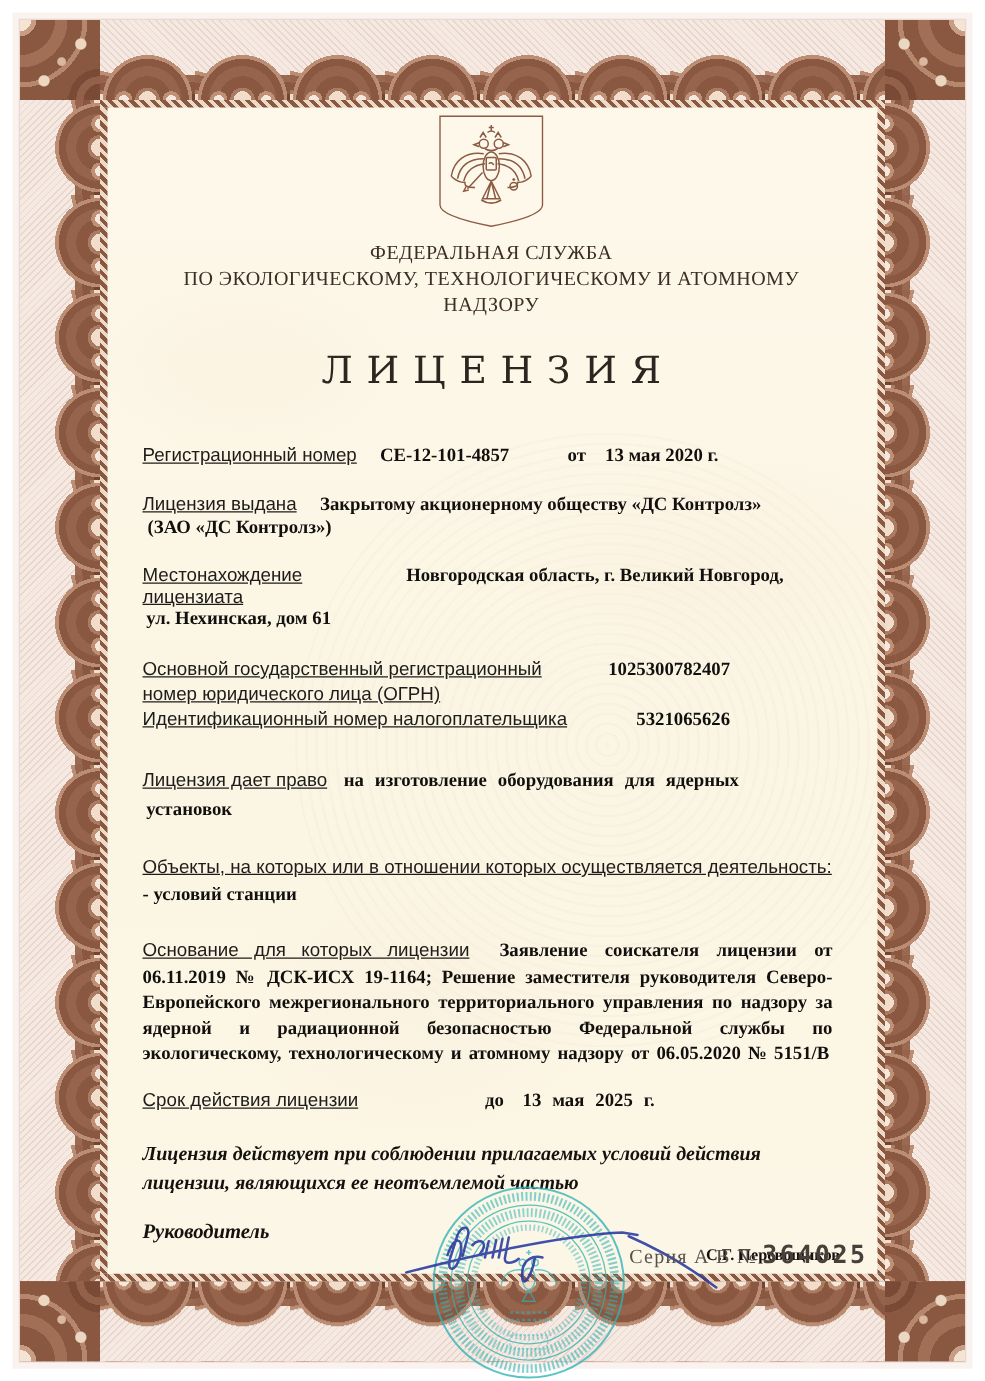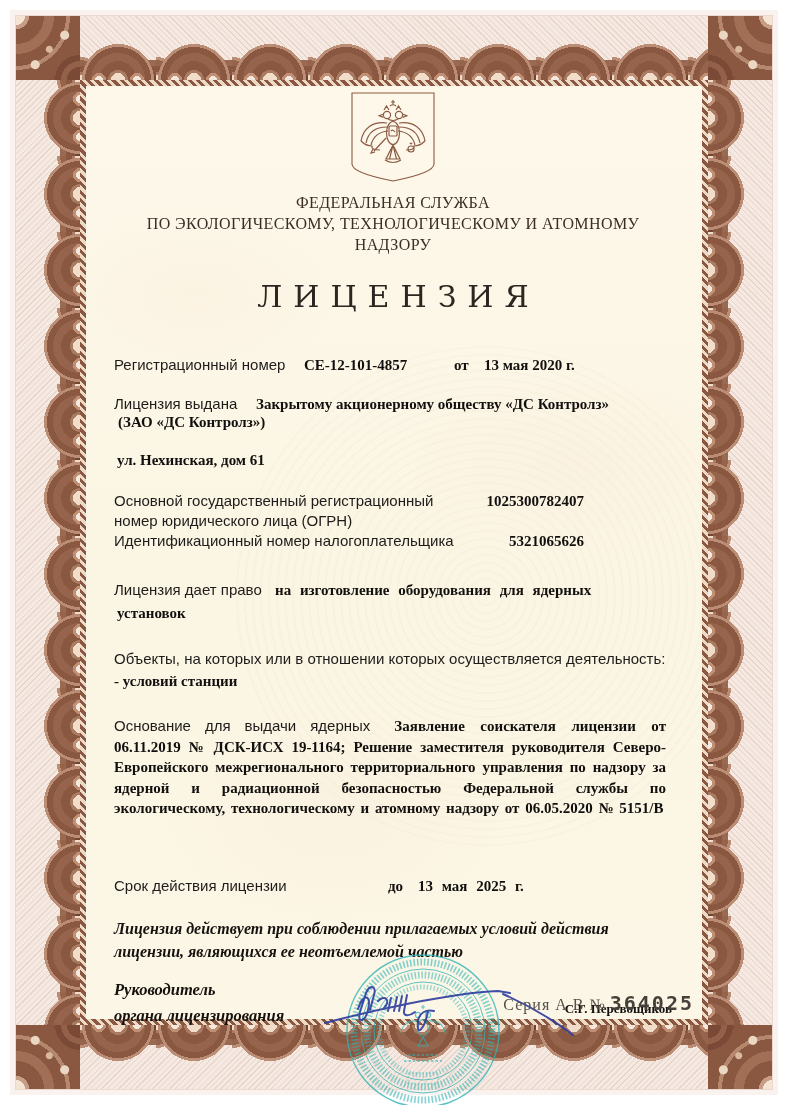--- a/index.html
+++ b/index.html
@@ -62,21 +62,21 @@
   .watermark{position:absolute;left:150px;top:260px;width:500px;height:500px;border-radius:50%;
     background:repeating-radial-gradient(circle at center, rgba(195,145,120,.10) 0 2px, rgba(0,0,0,0) 2px 8px);
     opacity:.38;pointer-events:none;}
   .mottle{position:absolute;inset:0;pointer-events:none;
     background:
       radial-gradient(ellipse 200px 120px at 18% 22%, rgba(235,185,160,.07), rgba(0,0,0,0) 70%),
       radial-gradient(ellipse 260px 140px at 80% 40%, rgba(235,185,160,.06), rgba(0,0,0,0) 70%),
       radial-gradient(ellipse 240px 160px at 40% 78%, rgba(235,185,160,.06), rgba(0,0,0,0) 70%);}
   .inner{position:relative;height:100%;box-sizing:border-box;padding:4px 30px 0 28px;}
   
-  .lbl{font-family:"Liberation Sans",sans-serif;font-size:15px;color:#1e1c1a;}
+  .lbl{font-family:"Liberation Sans",sans-serif;font-size:15px;color:#1e1c1a;text-decoration:underline;}
   .val{font-family:"Liberation Serif",serif;font-weight:700;font-size:15px;color:#12100e;}
   .emblem-wrap{width:92px;height:94px;margin:0 auto;}
   .authority{margin-top:8px;text-align:center;font-family:"Liberation Serif",serif;
     font-size:16px;line-height:21px;letter-spacing:.4px;color:#3c2e27;}
   .title{margin-top:24px;text-align:center;font-family:"DejaVu Serif",serif;
     font-size:30px;font-weight:500;letter-spacing:11px;text-indent:11px;color:#2c2520;}
   .row{display:flex;align-items:baseline;}
   .row-reg{margin-top:42px;}
   .row-reg .w1{width:190px;flex:none;}
   .row-reg .w2{width:150px;flex:none;}
@@ -92,21 +92,21 @@
     column-gap:8px;line-height:20px;}
   .ogrn-grid .val{text-align:right;}
   .row-scope{margin-top:28px;line-height:22px;}
   .row-scope .w1{width:161px;flex:none;}
   .ws{word-spacing:5px;}
   .row-objects{margin-top:24px;line-height:22px;}
   .row-basis{margin-top:24px;width:552px;line-height:20.5px;text-align:justify;}
   .row-basis .lbl{margin-right:24px;}
   .row-basis .val{font-size:15px;word-spacing:2px;}
   .row-validity{margin-top:18px;}
-  .row-validity .w1{width:274px;flex:none;margin-top:40px;}
+  .row-validity .w1{width:274px;flex:none;}
   .row-validity .w3{width:30px;flex:none;}
   .lower{position:relative;margin-top:22px;}
   .note{text-align:left;font-family:"Liberation Serif",serif;font-style:italic;
     font-weight:700;font-size:16px;line-height:23px;color:#15110e;}
   .sig-row{display:flex;margin-top:14px;position:relative;}
   .roles{font-family:"Liberation Serif",serif;font-style:italic;font-weight:700;
     font-size:16.5px;line-height:26px;color:#15110e;}
   .sig-name{margin-left:auto;margin-top:24px;font-family:"Liberation Serif",serif;
     font-weight:700;font-size:13px;color:#12100e;white-space:nowrap;}
   .seal-overlay{position:absolute;left:186px;top:10px;width:320px;height:210px;pointer-events:none;}
@@ -176,20 +176,24 @@
 
       <div class="row-issued">
         <div class="row">
           <span class="lbl w1">Лицензия  выдана</span>
           <span class="val">Закрытому акционерному обществу «ДС Контролз»</span>
         </div>
         <div class="line2 ind4 val">(ЗАО «ДС Контролз»)</div>
       </div>
 
       <div class="row-loc">
+        <div class="row">
+          <span class="lbl w1">Местонахождение лицензиата</span>
+          <span class="val">Новгородская область, г. Великий Новгород,</span>
+        </div>
         <div class="line2 ind3 val">ул. Нехинская, дом 61</div>
       </div>
 
       <div class="ogrn-grid">
         <span class="lbl">Основной государственный регистрационный</span>
         <span class="val">1025300782407</span>
         <span class="lbl">номер юридического лица (ОГРН)</span>
         <span></span>
         <span class="lbl">Идентификационный номер налогоплательщика</span>
         <span class="val">5321065626</span>
@@ -202,39 +206,38 @@
         </div>
         <div class="line2 ind3 val">установок</div>
       </div>
 
       <div class="row-objects">
         <div class="lbl">Объекты, на которых или в отношении которых осуществляется деятельность:</div>
         <div class="val">- условий станции</div>
       </div>
 
       <div class="row-basis">
-        <span class="lbl">Основание для выдачи ядерных</span><span class="val">Заявление соискателя лицензии от 06.11.2019 № ДСК-ИСХ 19-1164;  Решение заместителя руководителя Северо-Европейского межрегионального территориального управления по надзору за ядерной и радиационной безопасностью Федеральной службы по экологическому, технологическому и атомному надзору от 06.05.2020  № 5151/В</span>
+        <span class="lbl">Основание для которых лицензии</span><span class="val">Заявление соискателя лицензии от 06.11.2019 № ДСК-ИСХ 19-1164;  Решение заместителя руководителя Северо-Европейского межрегионального территориального управления по надзору за ядерной и радиационной безопасностью Федеральной службы по экологическому, технологическому и атомному надзору от 06.05.2020  № 5151/В</span>
       </div>
 
       <div class="row row-validity">
         <span class="lbl w1">Срок действия лицензии</span>
         <span class="val w3">до</span>
         <span class="val ws">13 мая 2025 г.</span>
       </div>
 
       <div class="lower">
         <div class="note">
           <div>Лицензия действует при соблюдении прилагаемых условий действия</div>
           <div>лицензии, являющихся ее неотъемлемой частью</div>
         </div>
 
         <div class="sig-row">
           <div class="roles">
             <div>Руководитель</div>
-            <div>органа лицензирования</div>
           </div>
           <div class="sig-name">С.Г. Перевощиков</div>
         </div>
 
         <div class="seal-overlay">
           <svg width="320" height="210" viewBox="0 0 320 210">
             <g stroke="#2eb3b6" fill="none" opacity="0.78">
               <circle cx="123" cy="104" r="76" stroke-width="1.6"></circle>
               <circle cx="123" cy="104" r="69" stroke-width="7" stroke-dasharray="1.6 1.9" opacity="0.75"></circle>
               <circle cx="123" cy="104" r="62" stroke-width="1"></circle>

